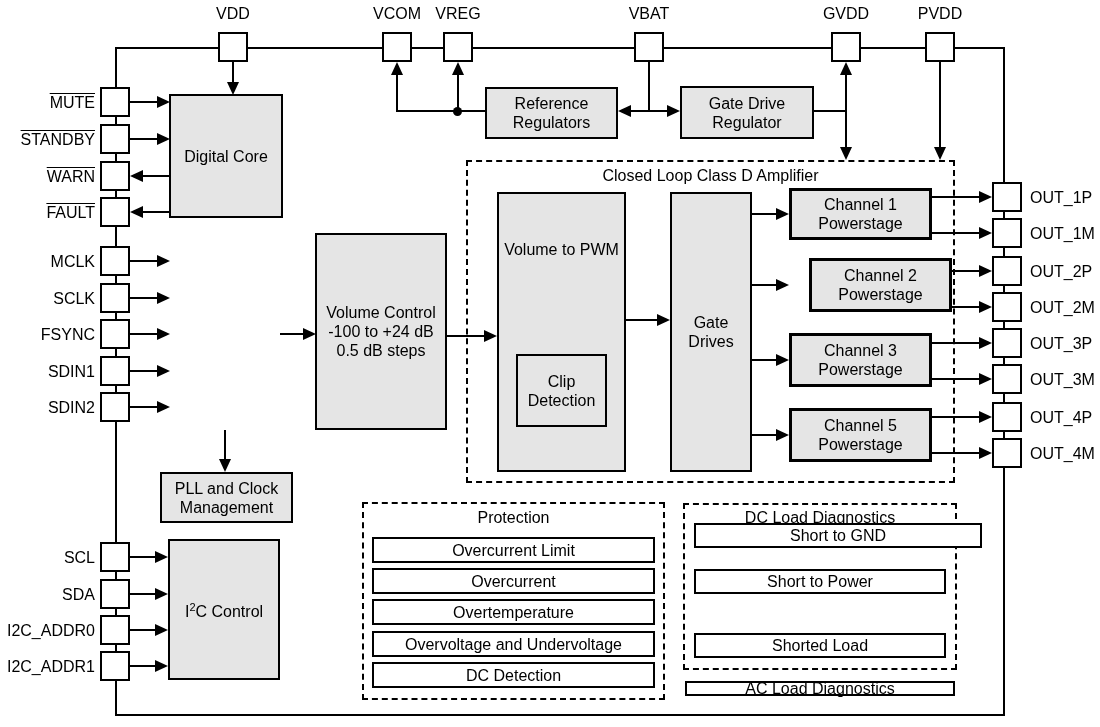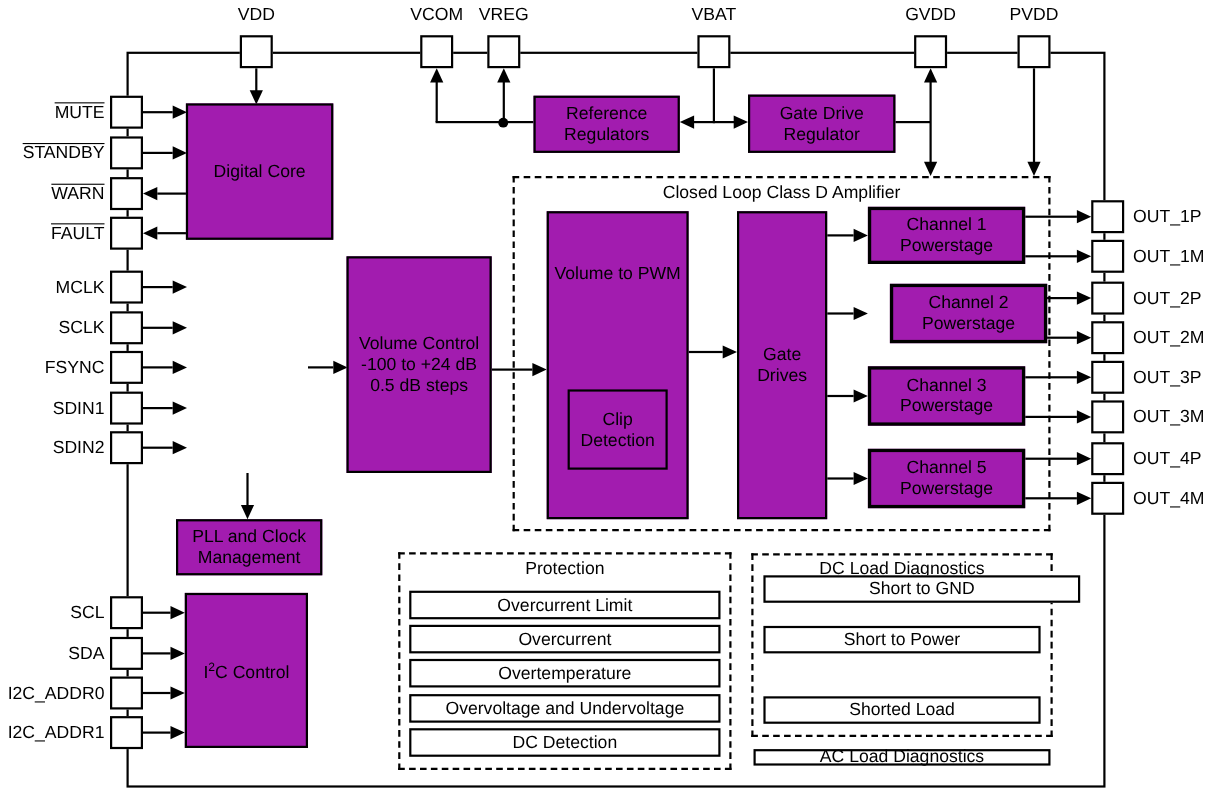--- a/index.html
+++ b/index.html
@@ -7,21 +7,21 @@
     position:relative; width:1100px; height:727px;
     background:#fff; overflow:hidden;
     font-family:"Liberation Sans", sans-serif;
     color:#000; font-size:16px; line-height:19px;
   }
   
   .outline { position:absolute; border:2.5px solid #000; box-sizing:border-box; z-index:1; }
   .dashed  { position:absolute; border:2px dashed #000; box-sizing:border-box; z-index:2; background:transparent; }
   
   .blk {
-    position:absolute; box-sizing:border-box; background:#a21caf; border:2px solid #000;
+    position:absolute; box-sizing:border-box; background:#e5e5e5; border:2px solid #000;
     display:flex; align-items:center; justify-content:center; text-align:center;
     white-space:pre-line; z-index:5;
   }
   .blk.thick { border-width:3px; }
   .blk.topalign { align-items:flex-start; padding-top:46px; }
   
   .itm {
     position:absolute; box-sizing:border-box; background:#fff; border:2px solid #000;
     display:flex; align-items:center; justify-content:center; text-align:center; z-index:5;
   }
@@ -143,21 +143,21 @@
   <div class="tr" style="left:979px;top:301px"></div>
   <div class="hl" style="left:932px;top:342px;width:47px"></div>
   <div class="tr" style="left:979px;top:337px"></div>
   <div class="hl" style="left:932px;top:378px;width:47px"></div>
   <div class="tr" style="left:979px;top:373px"></div>
   <div class="hl" style="left:932px;top:416px;width:47px"></div>
   <div class="tr" style="left:979px;top:411px"></div>
   <div class="hl" style="left:932px;top:452px;width:47px"></div>
   <div class="tr" style="left:979px;top:447px"></div>
 
-  <div class="blk" style="left:169px;top:94px;width:134px;height:124px">Digital Core</div>
+  <div class="blk" style="left:169px;top:94px;width:114px;height:124px">Digital Core</div>
   <div class="blk" style="left:315px;top:233px;width:132px;height:197px">Volume Control
 -100 to +24 dB
 0.5 dB steps</div>
   <div class="blk" style="left:160px;top:472px;width:133px;height:51px">PLL and Clock
 Management</div>
   <div class="blk" style="left:168px;top:539px;width:112px;height:141px"><span><span>I</span><sup>2</sup><span>C Control</span></span></div>
   <div class="blk" style="left:485px;top:87px;width:133px;height:52px">Reference
 Regulators</div>
   <div class="blk" style="left:680px;top:86px;width:134px;height:53px">Gate Drive
 Regulator</div>

